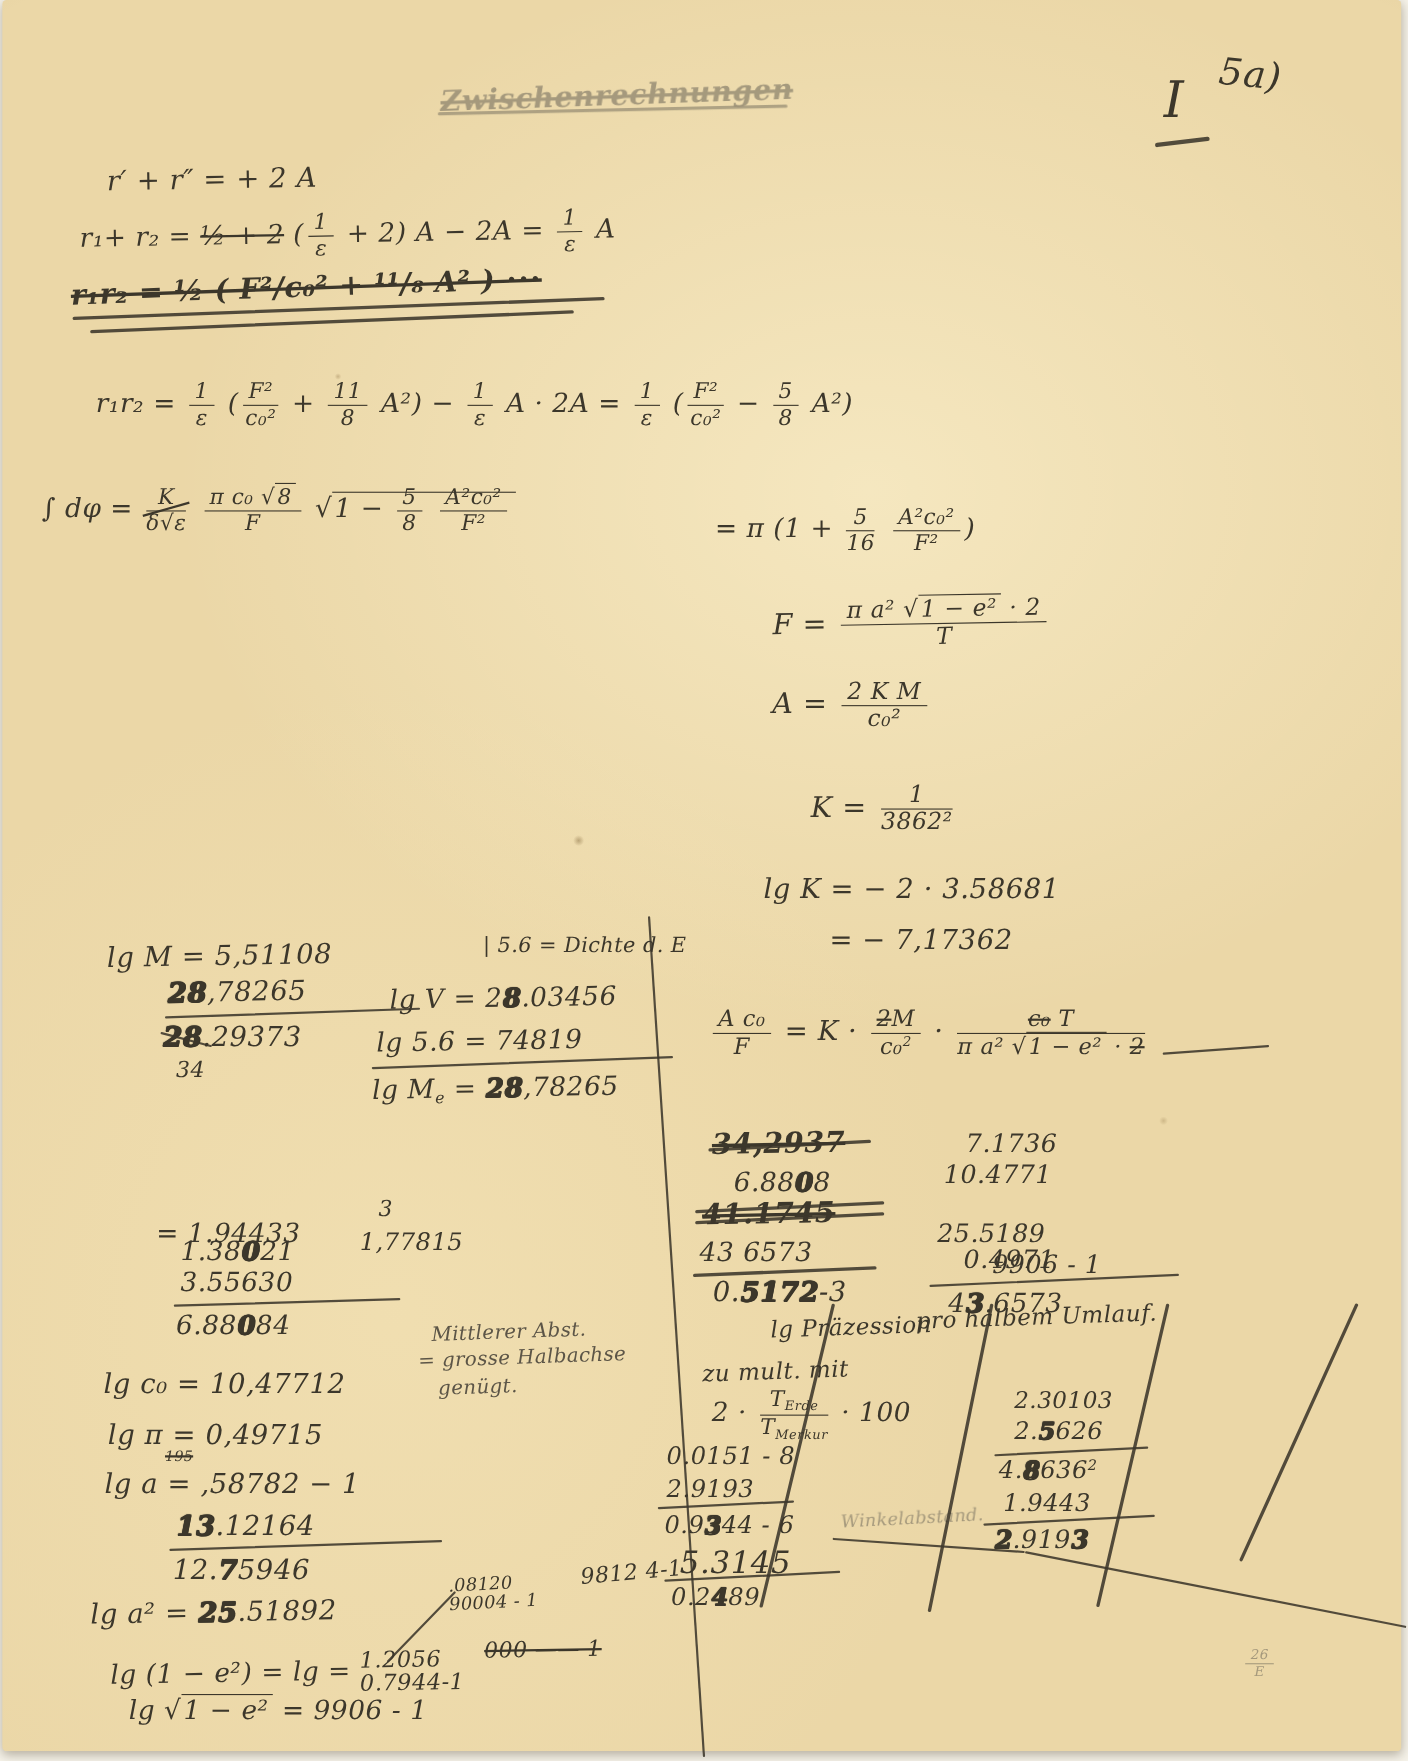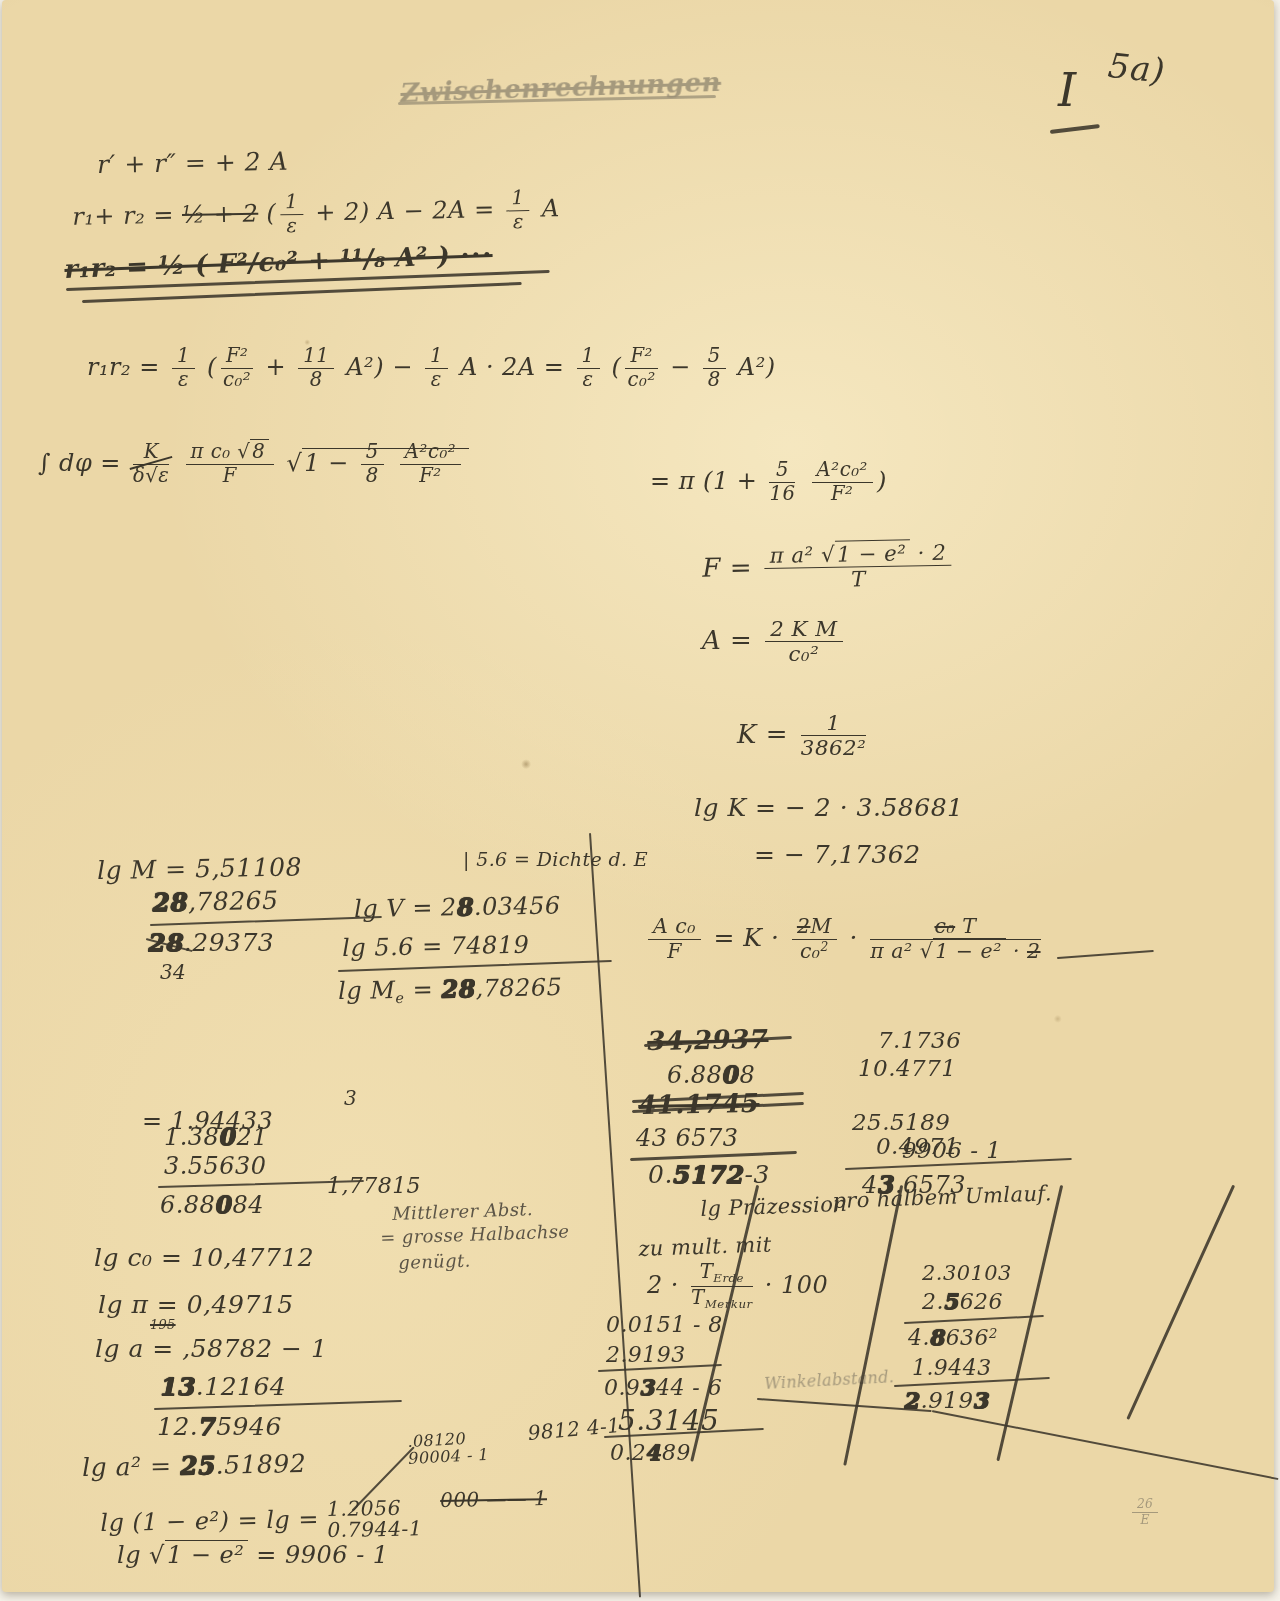--- a/index.html
+++ b/index.html
@@ -57,28 +57,28 @@
     <div class="hand ink" style="left: 648px; top: 460px; font-size: 24px;"><span>= π (1 + </span><span class="frac"><span class="num"><span>5</span></span><span class="den"><span>16</span></span></span><span> </span><span class="frac"><span class="num"><span>A²c₀²</span></span><span class="den"><span>F²</span></span></span><span>)</span></div>
     <div class="hand ink" style="left: 700px; top: 546px; font-size: 26px; transform: rotate(-1deg);"><span>F = </span><span class="frac"><span class="num"><span>π a² </span><span class="sqrt"><span class="rsign">√</span><span class="rd"><span>1 − e²</span></span></span><span> · 2</span></span><span class="den"><span>T</span></span></span></div>
     <div class="hand ink" style="left: 700px; top: 618px; font-size: 26px;"><span>A = </span><span class="frac"><span class="num"><span>2 K M</span></span><span class="den"><span>c₀²</span></span></span></div>
     <div class="hand ink" style="left: 735px; top: 712px; font-size: 26px;"><span>K = </span><span class="frac"><span class="num"><span>1</span></span><span class="den"><span>3862²</span></span></span></div>
     <div class="hand ink" style="left: 692px; top: 795px; font-size: 25px;"><span>lg K = − 2 · 3.58681</span></div>
     <div class="hand ink" style="left: 752px; top: 842px; font-size: 25px;"><span>= − 7,17362</span></div>
     <div class="hand ink" style="left: 95px; top: 858px; font-size: 25px; transform: rotate(-1deg);"><span>lg M = 5,51108</span></div>
     <div class="hand ink" style="left: 150px; top: 890px; font-size: 25px; transform: rotate(-1deg);"><span class="blot">28</span><span>,78265</span></div>
     <div class="hand ink" style="left: 146px; top: 930px; font-size: 25px;"><span class="blot">28</span><span>.29373</span></div>
     <div class="hand ink" style="left: 158px; top: 962px; font-size: 20px;"><span>34</span></div>
-    <div class="hand ink" style="left: 437px; top: 850px; font-size: 19px; margin-left: 24px;"><span>| 5.6 = Dichte d. E</span></div>
+    <div class="hand ink" style="left: 437px; top: 850px; font-size: 19px;"><span>| 5.6 = Dichte d. E</span></div>
     <div class="hand ink" style="left: 352px; top: 896px; font-size: 24px; transform: rotate(-1deg);"><span>lg V = 2</span><span class="blot">8</span><span>.03456</span></div>
     <div class="hand ink" style="left: 340px; top: 936px; font-size: 24px; transform: rotate(-1deg);"><span>lg 5.6 =    74819</span></div>
     <div class="hand ink" style="left: 336px; top: 978px; font-size: 24px; transform: rotate(-1deg);"><span>lg M</span><span class="sub">e</span><span> = </span><span class="blot">28</span><span>,78265</span></div>
     <div class="hand ink" style="left: 140px; top: 1094px; font-size: 24px; margin-top: 15px;"><span>= 1.94433</span></div>
     <div class="hand ink" style="left: 342px; top: 1088px; font-size: 20px;"><span>3</span></div>
     <div class="hand ink" style="left: 162px; top: 1124px; font-size: 24px;"><span>1.38</span><span class="blot">0</span><span>21</span></div>
-    <div class="hand ink" style="left: 325px; top: 1174px; font-size: 22px;"><span>1,77815</span></div>
+    <div class="hand ink" style="left: 325px; top: 1118px; font-size: 22px;"><span>1,77815</span></div>
     <div class="hand ink" style="left: 162px; top: 1154px; font-size: 24px;"><span>3.55630</span></div>
     <div class="hand ink" style="left: 158px; top: 1192px; font-size: 24px;"><span>6.88</span><span class="blot">0</span><span>84</span></div>
     <div class="hand ink" style="left: 92px; top: 1245px; font-size: 25px;"><span>lg c₀ = 10,47712</span></div>
     <div class="hand ink2" style="left: 390px; top: 1205px; font-size: 18px; transform: rotate(-2deg);"><span>Mittlerer Abst.</span></div>
     <div class="hand ink2" style="left: 378px; top: 1229px; font-size: 18px; transform: rotate(-2deg);"><span>= grosse Halbachse</span></div>
     <div class="hand ink2" style="left: 396px; top: 1254px; font-size: 18px; transform: rotate(-2deg);"><span>genügt.</span></div>
     <div class="hand ink" style="left: 96px; top: 1292px; font-size: 25px;"><span>lg π = 0,49715</span></div>
     <div class="hand ink" style="left: 148px; top: 1318px; font-size: 13px;"><span class="strike">195</span></div>
     <div class="hand ink" style="left: 93px; top: 1336px; font-size: 25px;"><span>lg a = ,58782 − 1</span></div>
     <div class="hand ink" style="left: 158px; top: 1374px; font-size: 25px;"><span class="blot">13</span><span>.12164</span></div>

